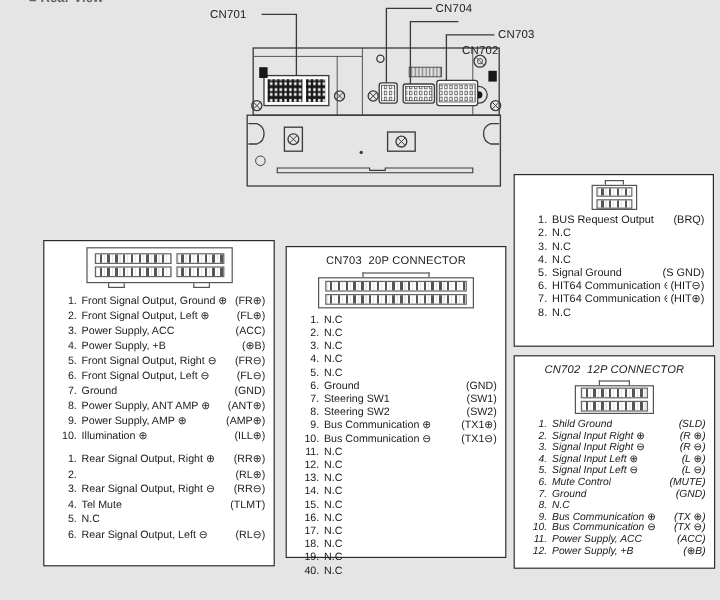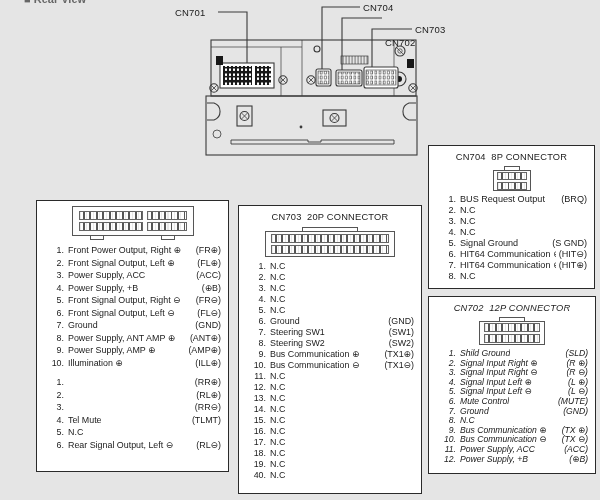--- a/index.html
+++ b/index.html
@@ -161,21 +161,21 @@
       </div>
       <div class="ci-feet">
           <span></span>
           <span></span>
         </div>
     </div>
     <div class="pins">
 
         <div class="pin-row">
           <span class="pin-num">1.</span>
-          <span class="pin-label">Front Power Output, Right ⊕</span>
+          <span class="pin-label">Front Signal Output, Ground ⊕</span>
           <span class="pin-code">(FR⊕)</span>
         </div>
 
         <div class="pin-row">
           <span class="pin-num">2.</span>
           <span class="pin-label">Front Signal Output, Left ⊕</span>
           <span class="pin-code">(FL⊕)</span>
         </div>
 
         <div class="pin-row">
@@ -224,30 +224,32 @@
           <span class="pin-num">10.</span>
           <span class="pin-label">Illumination ⊕</span>
           <span class="pin-code">(ILL⊕)</span>
         </div>
       </div>
     <div class="group-gap"></div>
     <div class="pins">
 
         <div class="pin-row">
           <span class="pin-num">1.</span>
+          <span class="pin-label">Rear Signal Output, Right ⊕</span>
           <span class="pin-code">(RR⊕)</span>
         </div>
 
         <div class="pin-row">
           <span class="pin-num">2.</span>
           <span class="pin-code">(RL⊕)</span>
         </div>
 
         <div class="pin-row">
           <span class="pin-num">3.</span>
+          <span class="pin-label">Rear Signal Output, Right ⊖</span>
           <span class="pin-code">(RR⊖)</span>
         </div>
 
         <div class="pin-row">
           <span class="pin-num">4.</span>
           <span class="pin-label">Tel Mute</span>
           <span class="pin-code">(TLMT)</span>
         </div>
 
         <div class="pin-row">
@@ -257,21 +259,21 @@
         </div>
 
         <div class="pin-row">
           <span class="pin-num">6.</span>
           <span class="pin-label">Rear Signal Output, Left ⊖</span>
           <span class="pin-code">(RL⊖)</span>
         </div>
       </div>
   </div>
 
-  <div class="abs cbox" id="box-cn703" style="left:238px;top:205px;width:184px;height:289px;">
+  <div class="abs cbox" id="box-cn703" style="left:238px;top:205px;width:184px;height:260px;">
     <div class="title">CN703  20P CONNECTOR</div>
     <div class="conn-icon" style="width:130px;">
       <div class="ci-tab" style="width:56px;"></div>
       <div class="ci-body" style="height:26px;">
         <div class="ci-block" style="width:118px;">
             <div class="ci-prow"></div>
             <div class="ci-prow"></div>
           </div>
       </div>
     </div>
@@ -393,21 +395,20 @@
 
         <div class="pin-row">
           <span class="pin-num">40.</span>
           <span class="pin-label">N.C</span>
           <span class="pin-code"></span>
         </div>
       </div>
   </div>
 
   <div class="abs cbox" id="box-cn704" style="left:428px;top:145px;width:167px;height:144px;">
-    <div class="title">CN704  8P CONNECTOR</div>
     <div class="conn-icon" style="width:38px;margin:4px auto 3px auto;">
       <div class="ci-tab" style="width:16px;"></div>
       <div class="ci-body" style="height:21px;">
         <div class="ci-block" style="width:30px;">
             <div class="ci-prow" style="height:6px;"></div>
             <div class="ci-prow" style="height:6px;"></div>
           </div>
       </div>
     </div>
     <div class="pins">

